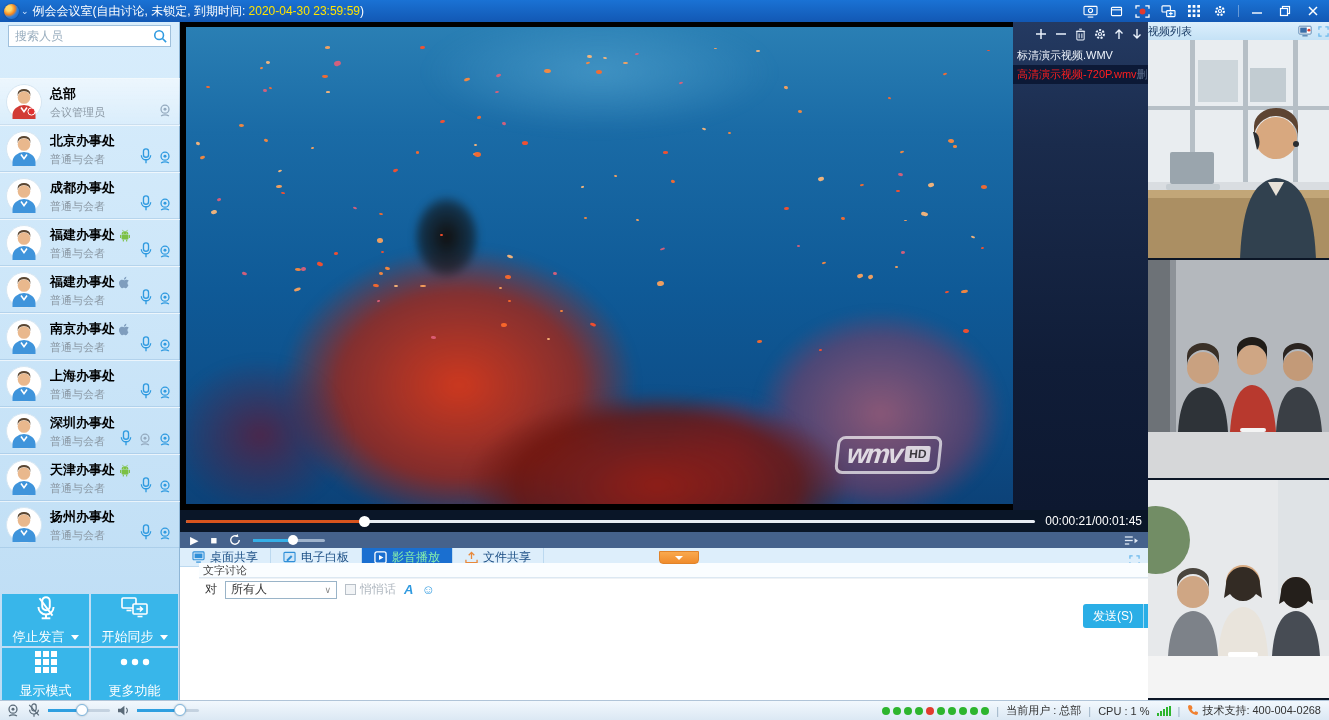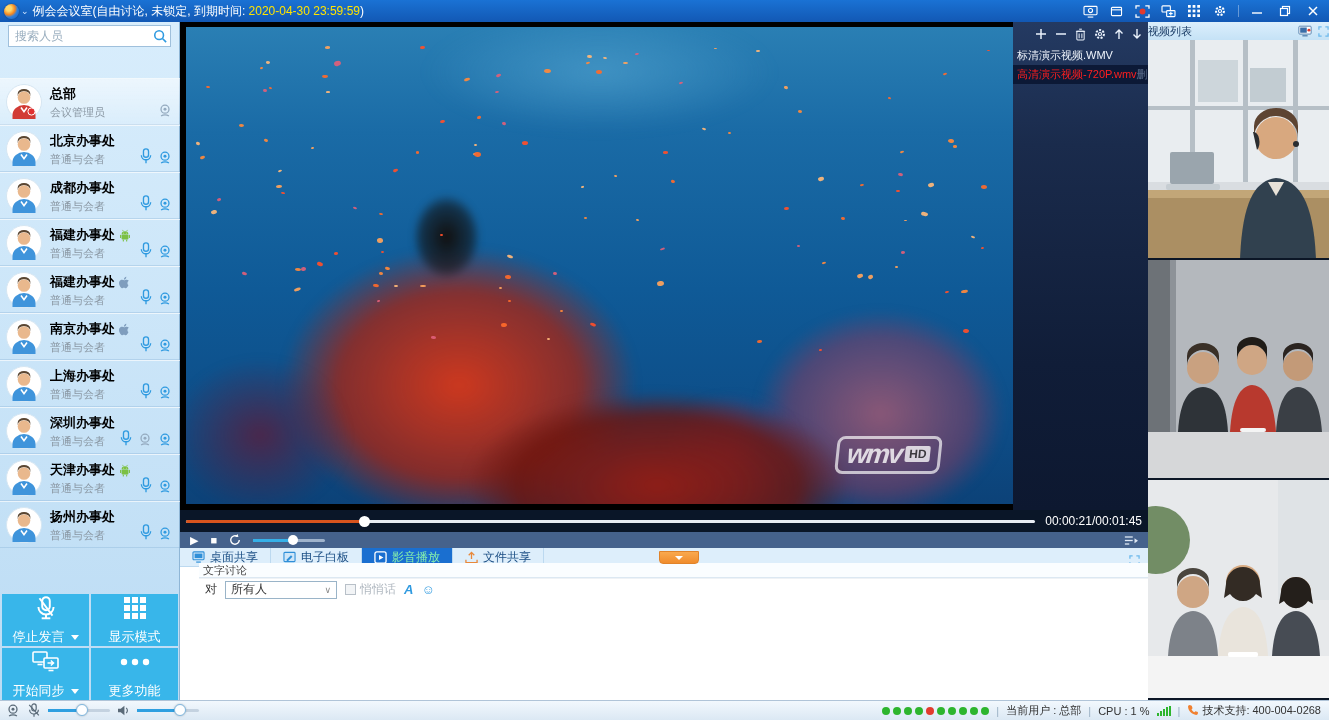--- a/index.html
+++ b/index.html
@@ -632,50 +632,50 @@
             </svg>
           </span>
     <span class="blabel">
             <span>停止发言</span>
             <span class="caret-down"></span>
           </span>
   </div>
 
   <div class="sb-btn">
     <span class="bicon">
+            <svg viewBox="0 0 27 22" width="27" height="22">
+              <rect x="1" y="1" width="14" height="10" rx="1" fill="none" stroke="#fff" stroke-width="1.6"></rect>
+              <line x1="5.5" y1="13.5" x2="10.5" y2="13.5" stroke="#fff" stroke-width="1.6"></line>
+              <rect x="12" y="7" width="14" height="10" rx="1" fill="#38b6ea" stroke="#fff" stroke-width="1.6"></rect>
+              <line x1="16.5" y1="19.5" x2="21.5" y2="19.5" stroke="#fff" stroke-width="1.6"></line>
+              <path d="M15.5 12h5.5M18.8 9.5l2.8 2.5-2.8 2.5" fill="none" stroke="#fff" stroke-width="1.4"></path>
+            </svg>
+          </span>
+    <span class="blabel">
+            <span>开始同步</span>
+            <span class="caret-down"></span>
+          </span>
+  </div>
+
+  <div class="sb-btn">
+    <span class="bicon">
             <svg viewBox="0 0 22 22" width="22" height="22" fill="#fff">
               <rect width="6" height="6"></rect>
               <rect x="8" width="6" height="6"></rect>
               <rect x="16" width="6" height="6"></rect>
               <rect y="8" width="6" height="6"></rect>
               <rect x="8" y="8" width="6" height="6"></rect>
               <rect x="16" y="8" width="6" height="6"></rect>
               <rect y="16" width="6" height="6"></rect>
               <rect x="8" y="16" width="6" height="6"></rect>
               <rect x="16" y="16" width="6" height="6"></rect>
             </svg>
           </span>
     <span class="blabel">
             <span>显示模式</span>
-          </span>
-  </div>
-
-  <div class="sb-btn">
-    <span class="bicon">
-            <svg viewBox="0 0 27 22" width="27" height="22">
-              <rect x="1" y="1" width="14" height="10" rx="1" fill="none" stroke="#fff" stroke-width="1.6"></rect>
-              <line x1="5.5" y1="13.5" x2="10.5" y2="13.5" stroke="#fff" stroke-width="1.6"></line>
-              <rect x="12" y="7" width="14" height="10" rx="1" fill="#38b6ea" stroke="#fff" stroke-width="1.6"></rect>
-              <line x1="16.5" y1="19.5" x2="21.5" y2="19.5" stroke="#fff" stroke-width="1.6"></line>
-              <path d="M15.5 12h5.5M18.8 9.5l2.8 2.5-2.8 2.5" fill="none" stroke="#fff" stroke-width="1.4"></path>
-            </svg>
-          </span>
-    <span class="blabel">
-            <span>开始同步</span>
-            <span class="caret-down"></span>
           </span>
   </div>
 
   <div class="sb-btn">
     <span class="bicon">
             <svg viewBox="0 0 30 8" width="30" height="8" fill="#fff">
               <circle cx="4" cy="4" r="3.2"></circle>
               <circle cx="15" cy="4" r="3.2"></circle>
               <circle cx="26" cy="4" r="3.2"></circle>
             </svg>
@@ -968,20 +968,29 @@
           <span>所有人</span>
           <span class="sel-caret">∨</span>
         </span>
         <span class="whisper">
           <span class="wh-box"></span>
           <span>悄悄话</span>
         </span>
         <span class="font-ic">A</span>
         <span class="emoji-ic">☺</span>
       </div>
+      <div class="chat-input">
+        <textarea style=""></textarea>
+        <div class="send-btn">
+          <span class="send-main">发送(S)</span>
+          <span class="send-caret">
+              <span class="caret-down"></span>
+            </span>
+        </div>
+      </div>
     </div>
   </main>
 
   <aside class="rightbar">
     <div class="rb-header">
       <span>视频列表</span>
       <span class="rb-icons" id="rb-icons">
           <span style="color: rgb(109, 185, 236); display: inline-flex;">
             <svg viewBox="0 0 16 13" width="14" height="12">
               <rect x="1" y="1" width="14" height="9" rx="1" fill="#fff" stroke="#4a78a8"></rect>

